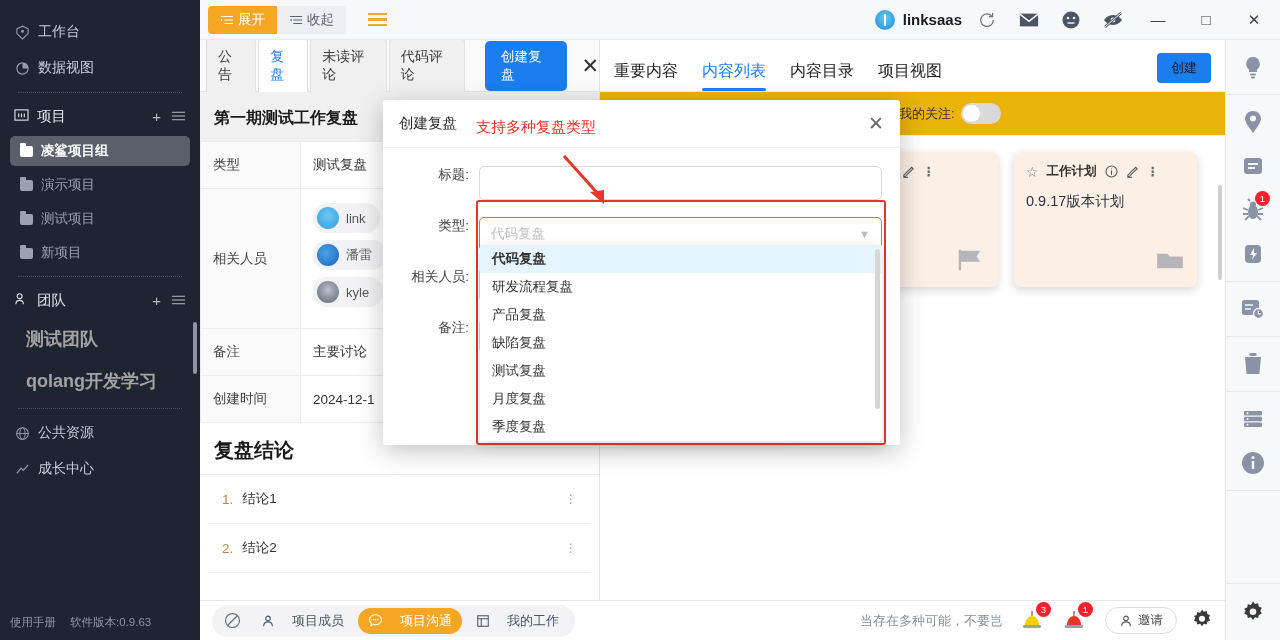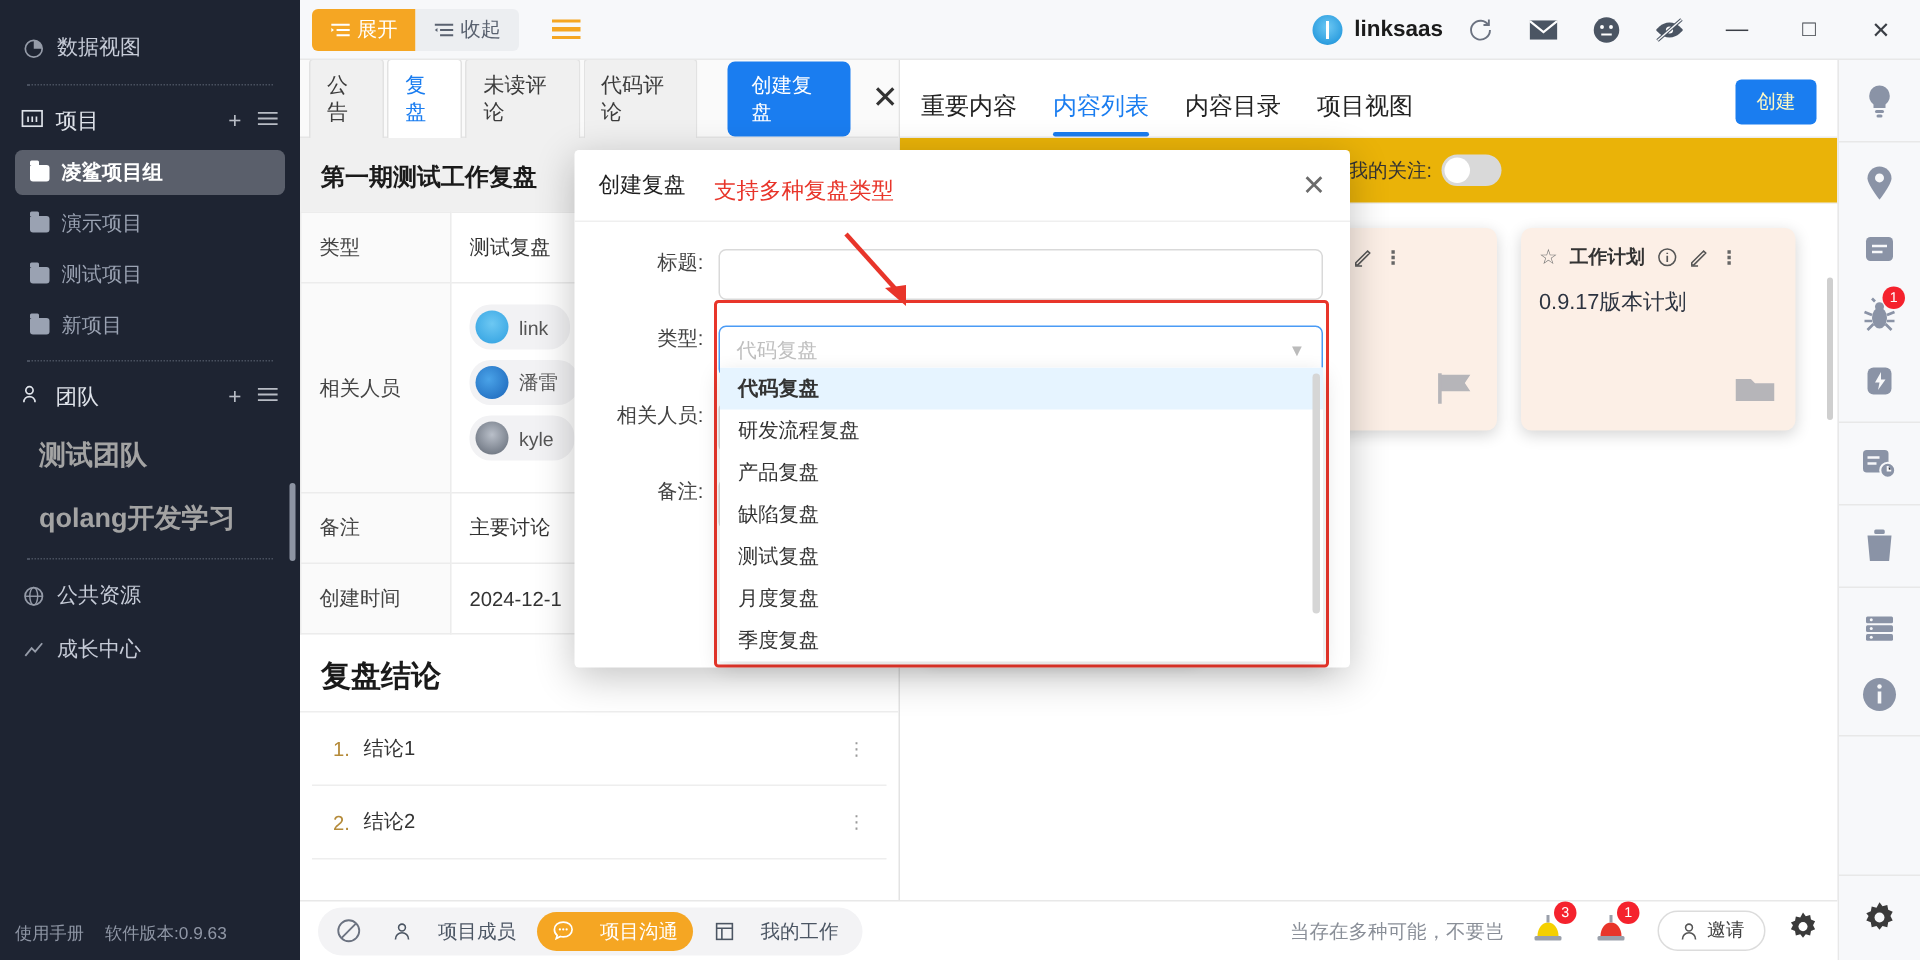--- a/index.html
+++ b/index.html
@@ -102,21 +102,21 @@
 
   
   .rpanel {
     position: absolute; left: 600px; top: 40px; width: 625px; height: 560px;
     background: #fff; overflow: hidden;
   }
   .rtabs { display: flex; align-items: flex-end; height: 52px; padding: 0 14px; border-bottom: 1px solid #ececec; }
   .rtab { font-size: 16px; color: #222; margin-right: 24px; padding-bottom: 9px; cursor: pointer; position: relative; }
   .rtab.on { color: #1a7df0; font-weight: 500; }
   .rtab.on::after { content:""; position:absolute; left:0; right:0; bottom:0; height: 3px; background: #1a7df0; border-radius: 2px; }
-  .rcreate { margin-left: auto; margin-bottom: 8px; background: #1a7df0; color: #fef9c3; font-size: 13px; padding: 6px 14px; border-radius: 4px; cursor: pointer; }
+  .rcreate { margin-left: auto; margin-bottom: 8px; background: #1a7df0; color: #0f172a; font-size: 13px; padding: 6px 14px; border-radius: 4px; cursor: pointer; }
   .rtoolbar { display: flex; align-items: center; gap: 14px; height: 44px; padding: 0 16px; background: #eab308; border-bottom: 1px solid #f0f0f0; }
   .rinput { height: 28px; border: 1px solid #dcdcdc; border-radius: 3px; padding: 0 9px; font-size: 12.5px; color: #aaa; display:flex; align-items:center; background:#fff; }
   .rtoggle-wrap { display:flex; align-items:center; gap:6px; font-size: 13px; color: #333; }
   .rtoggle { width: 40px; height: 21px; border-radius: 11px; background: #d9d9d9; position: relative; cursor: pointer; }
   .rtoggle::after { content:""; position:absolute; left:2px; top:2px; width: 17px; height: 17px; border-radius: 50%; background: #fff; }
   .cards { position: relative; padding: 16px; display: flex; flex-wrap: wrap; gap: 16px; }
   .card { width: 183px; height: 135px; border-radius: 7px; padding: 11px 12px; position: relative; box-shadow: 0 3px 10px rgba(0,0,0,.17); }
   .card.gray { background: #d9d9d9; }
   .card.peach { background: #fcefe6; }
   .card-head { display: flex; align-items: center; gap: 8px; font-size: 12.5px; color: #333; font-weight: bold; }
@@ -181,20 +181,29 @@
   .dopt.sel { background: #e6f4ff; font-weight: bold; }
   .dscroll { position: absolute; right: 2px; top: 4px; width: 5px; height: 160px; background: #d6d6d6; border-radius: 3px; }
 </style>
 </head>
 <body>
 
 <div class="app">
 
   <div class="sidebar">
     <div class="sb-top">
+      <div class="sb-row">
+        <span class="ic">
+          <svg width="15" height="15" viewBox="0 0 16 16">
+              <path d="M8 1.2 14 4v5.2L8 14.8 2 9.2V4z" fill="none" stroke="#aab0bd" stroke-width="1.2"></path>
+              <circle cx="8" cy="6.6" r="1.6" fill="#aab0bd"></circle>
+            </svg>
+        </span>
+        <span>工作台</span>
+      </div>
       <div class="sb-row">
         <span class="ic">
           <svg width="15" height="15" viewBox="0 0 16 16">
               <circle cx="8" cy="8" r="6" fill="none" stroke="#aab0bd" stroke-width="1.2"></circle>
               <path d="M8 8V2a6 6 0 0 1 6 6z" fill="#aab0bd"></path>
             </svg>
         </span>
         <span>数据视图</span>
       </div>
     </div>

